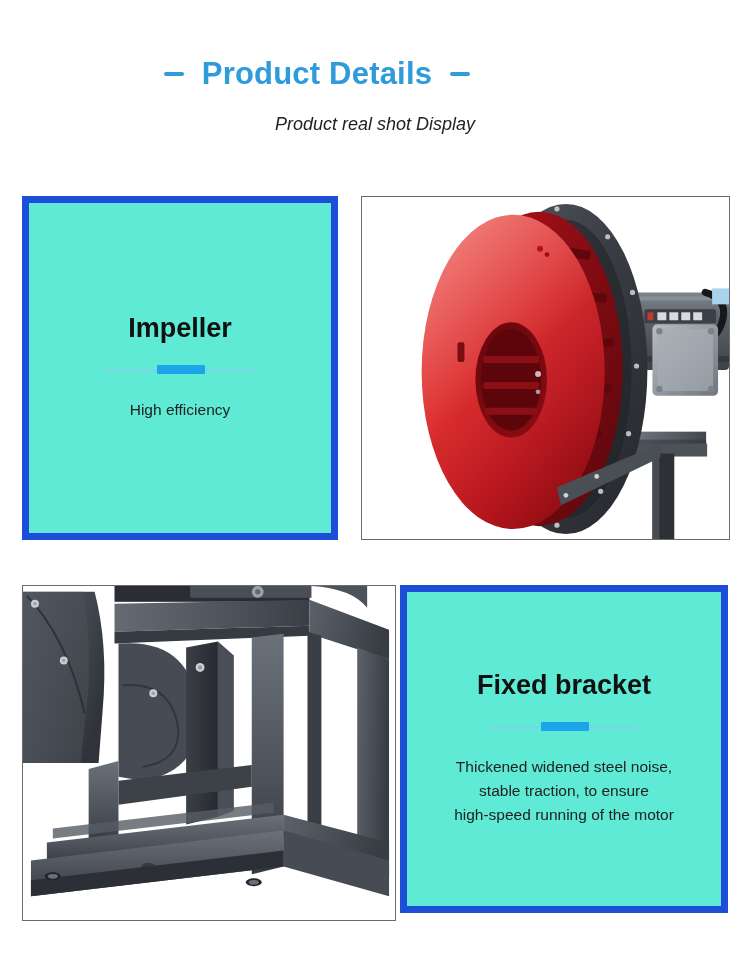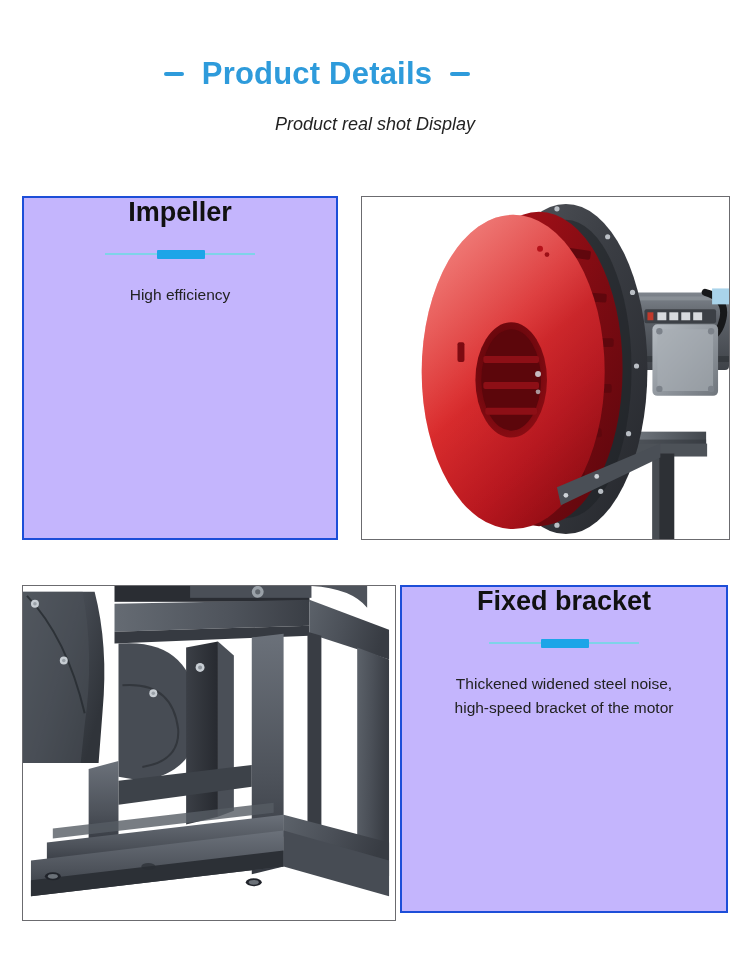--- a/index.html
+++ b/index.html
@@ -23,24 +23,24 @@
     white-space:nowrap;
   }
   .subtitle {
     position:absolute; left:0; top:113px; width:750px;
     font-size:18px; color:#222; line-height:1.3;font-style:italic;
   }
 
   
   .text-card {
     position:absolute;
-    background:#c4b5fd;
-    border:2px solid #1d4ed8;
+    background:#5eead4;
+    border:7px solid #1d4ed8;
     display:flex; flex-direction:column;
-    align-items:center; justify-content:flex-start;
+    align-items:center; justify-content:center;
   }
   .card-title { font-size:27px; font-weight:bold; color:#111; line-height:1.1; }
   .divider { position:relative; margin:22px 0 24px; width:150px; height:9px; }
   .divider .thin {
     position:absolute; left:0; top:3.5px; width:150px; height:2px;
     background:#7fd3e8;
   }
   .divider .thick {
     position:absolute; left:52px; top:0; width:48px; height:9px;
     background:#1ca5e8; border-radius:1px;
@@ -301,17 +301,18 @@
   </div>
 
   <div class="text-card" style="left:400px; top:585px; width:328px; height:328px;">
     <div class="card-title">Fixed bracket</div>
     <div class="divider">
       <span class="thin"></span>
       <span class="thick"></span>
     </div>
     <div class="card-desc">
       <div>Thickened widened steel noise,</div>
-      <div>high-speed bracket of the motor</div>
+      <div>stable traction, to ensure</div>
+      <div>high-speed running of the motor</div>
     </div>
   </div>
 
 </div>
 
 </body></html>

